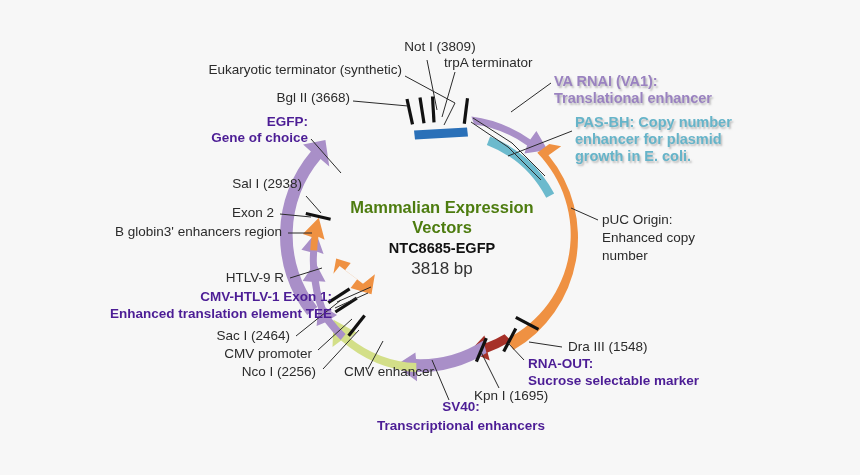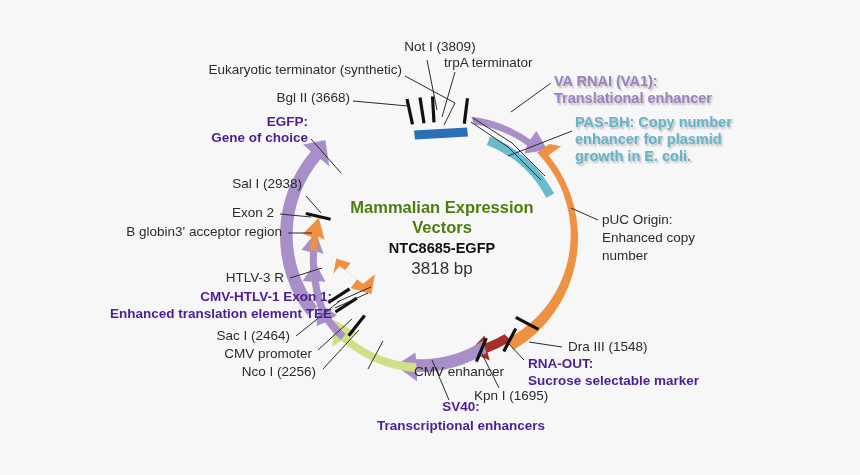--- a/index.html
+++ b/index.html
@@ -226,34 +226,34 @@
 <div class="lbl teal-cal ta-l" style="left:575px;top:147px;width:260px;">growth in E. coli.</div>
 
 <div class="lbl plain ta-l" style="left:602px;top:212px;width:190px;">pUC Origin:</div>
 <div class="lbl plain ta-l" style="left:602px;top:230px;width:190px;">Enhanced copy</div>
 <div class="lbl plain ta-l" style="left:602px;top:248px;width:190px;">number</div>
 
 <div class="lbl plain ta-r" style="left:150px;top:176px;width:152px;">Sal I (2938)</div>
 
 <div class="lbl plain ta-r" style="left:150px;top:205px;width:124px;">Exon 2</div>
 
-<div class="lbl plain ta-r" style="left:60px;top:224px;width:222px;">B globin3' acceptor region</div>
-
-<div class="lbl plain ta-r" style="left:150px;top:270px;width:134px;">HTLV-3 R</div>
+<div class="lbl plain ta-r" style="left:60px;top:224px;width:222px;">B globin3' enhancers region</div>
+
+<div class="lbl plain ta-r" style="left:150px;top:270px;width:134px;">HTLV-9 R</div>
 
 <div class="lbl bold ta-r" style="left:80px;top:289px;width:252px;">CMV-HTLV-1 Exon 1:</div>
 <div class="lbl bold ta-r" style="left:58px;top:306px;width:274px;">Enhanced translation element TEE</div>
 
 <div class="lbl plain ta-r" style="left:148px;top:328px;width:142px;">Sac I (2464)</div>
 
 <div class="lbl plain ta-r" style="left:142px;top:346px;width:170px;">CMV promoter</div>
 
 <div class="lbl plain ta-r" style="left:150px;top:364px;width:166px;">Nco I (2256)</div>
 
-<div class="lbl plain ta-l" style="left:344px;top:364px;width:160px;text-align:right;">CMV enhancer</div>
+<div class="lbl plain ta-l" style="left:344px;top:364px;width:160px;">CMV enhancer</div>
 
 <div class="lbl bold ta-c" style="left:370px;top:399px;width:158px;">SV40:</div>
 <div class="lbl bold ta-c" style="left:330px;top:418px;width:238px;">Transcriptional enhancers</div>
 
 <div class="lbl plain ta-l" style="left:474px;top:388px;width:160px;">Kpn I (1695)</div>
 
 <div class="lbl plain ta-l" style="left:568px;top:339px;width:160px;">Dra III (1548)</div>
 
 <div class="lbl bold ta-l" style="left:528px;top:356px;width:230px;">RNA-OUT:</div>
 <div class="lbl bold ta-l" style="left:528px;top:373px;width:240px;">Sucrose selectable marker</div>

